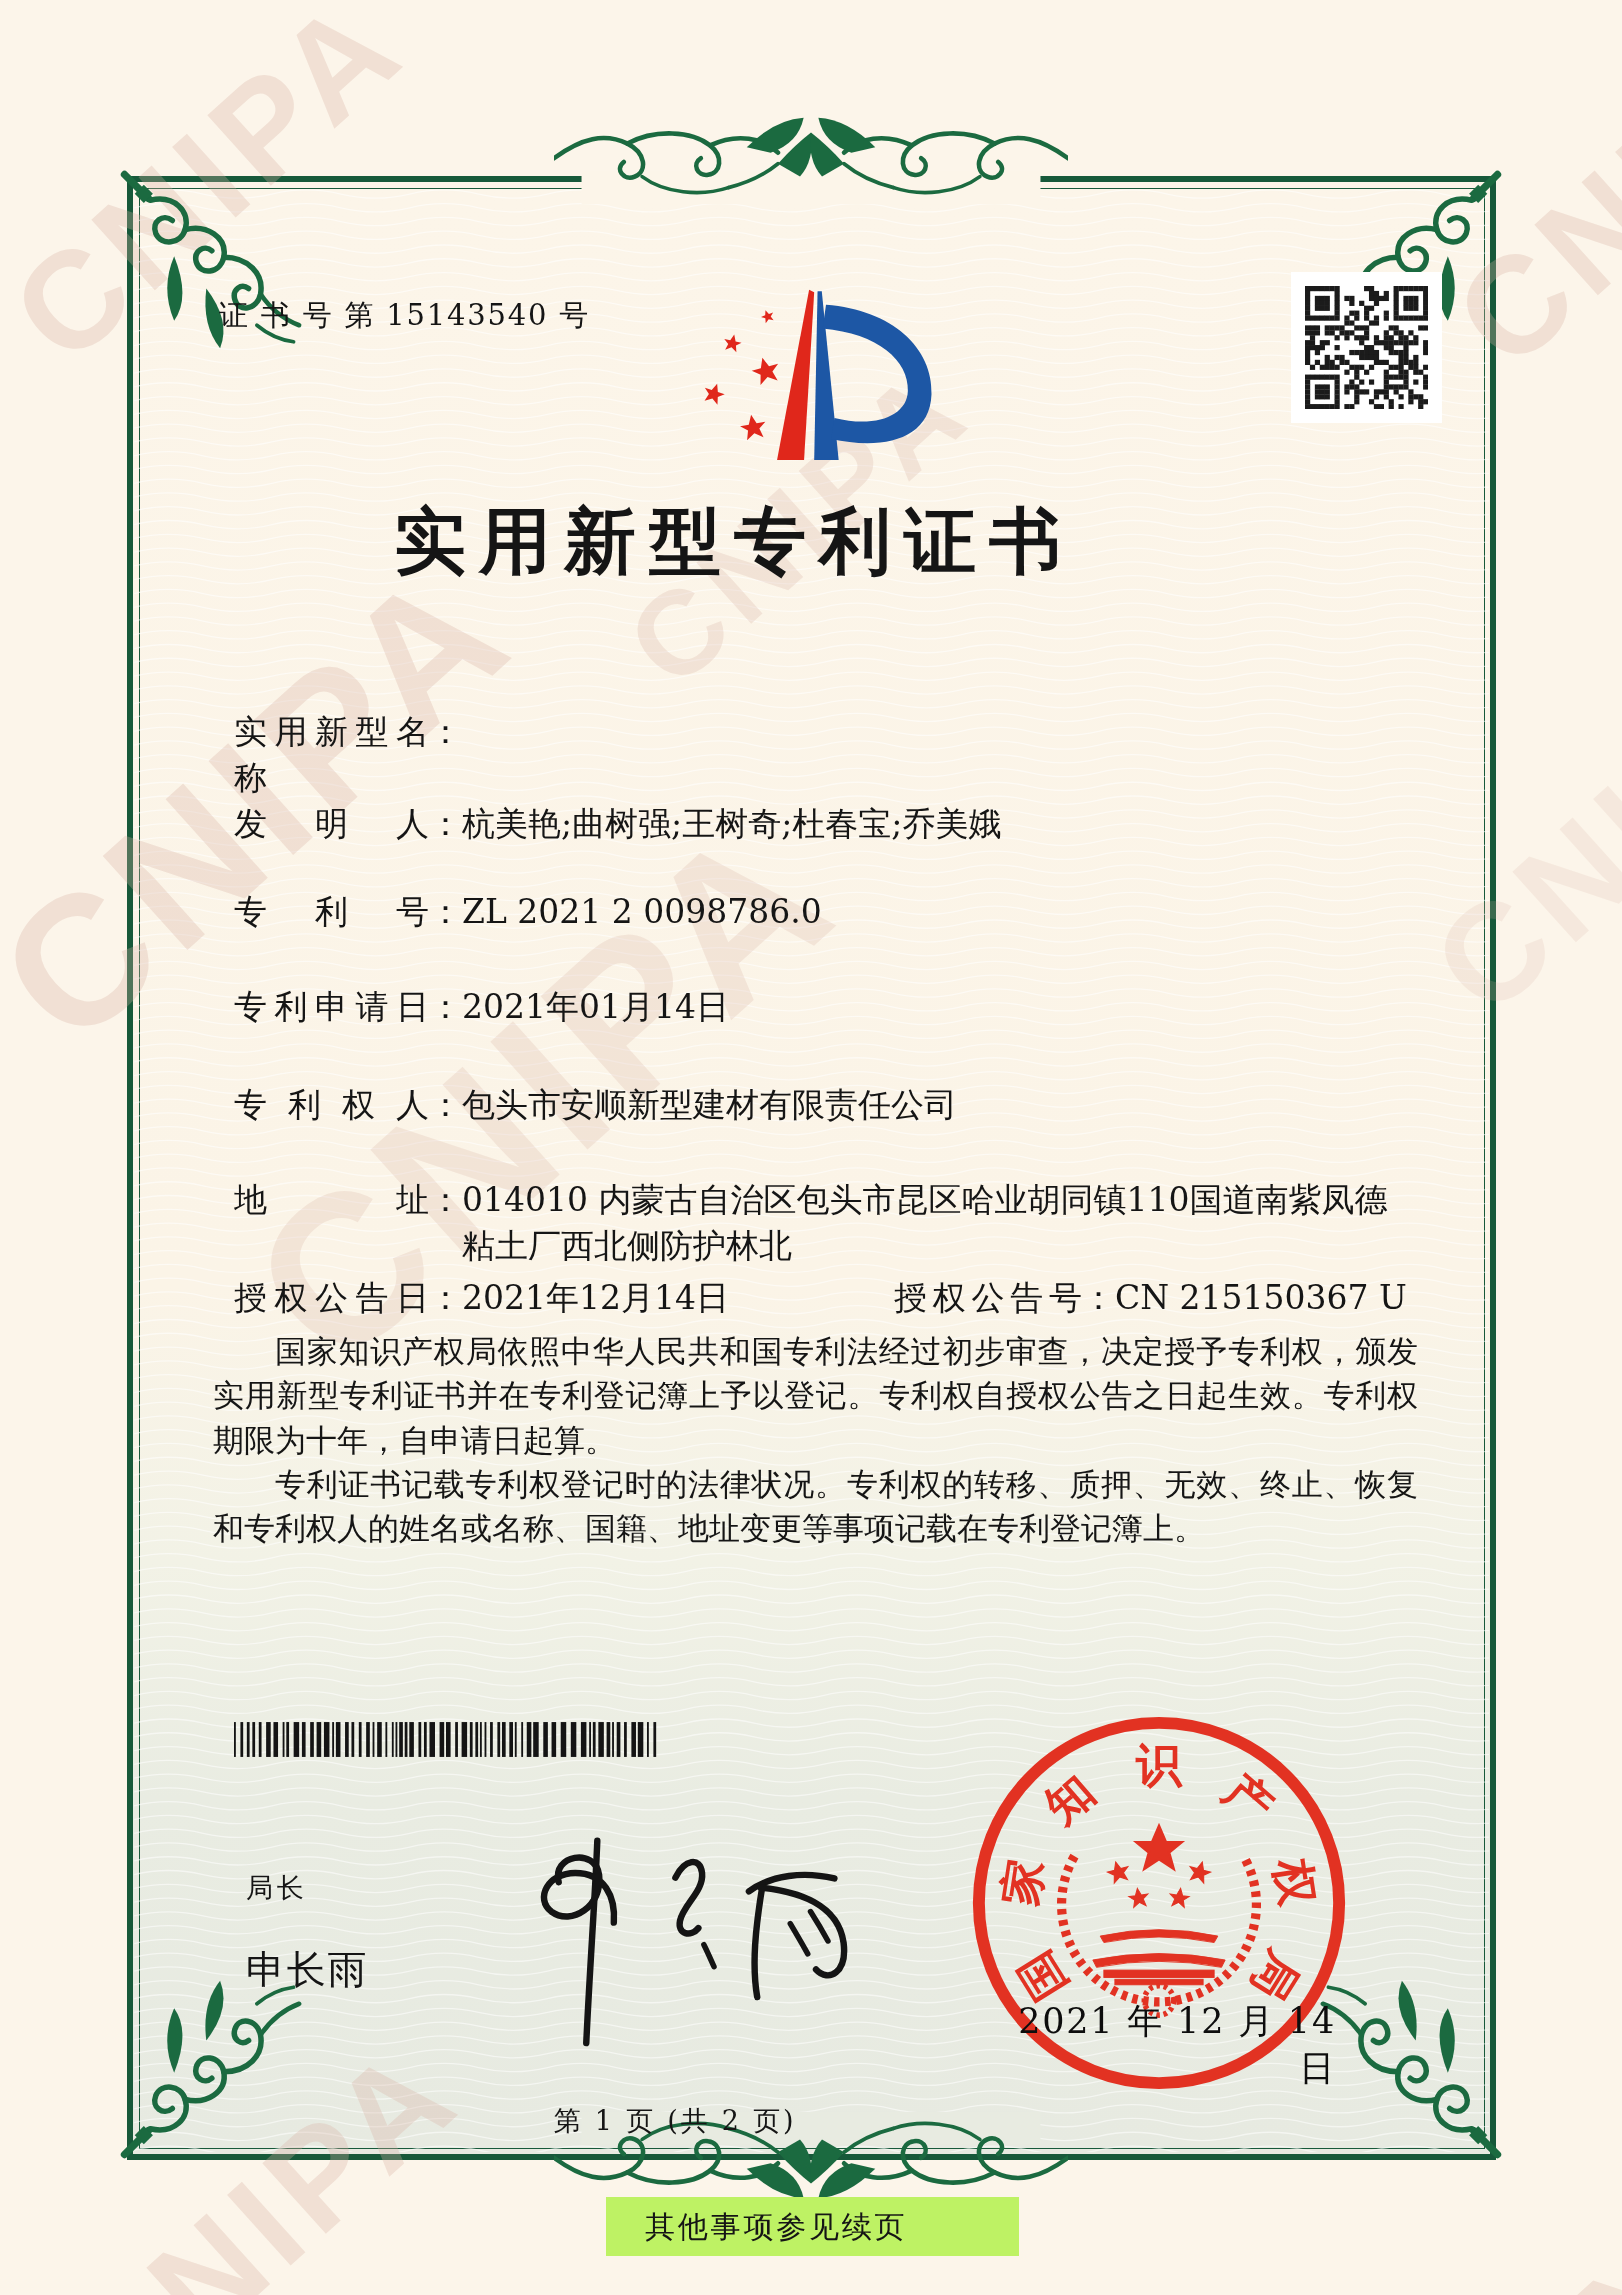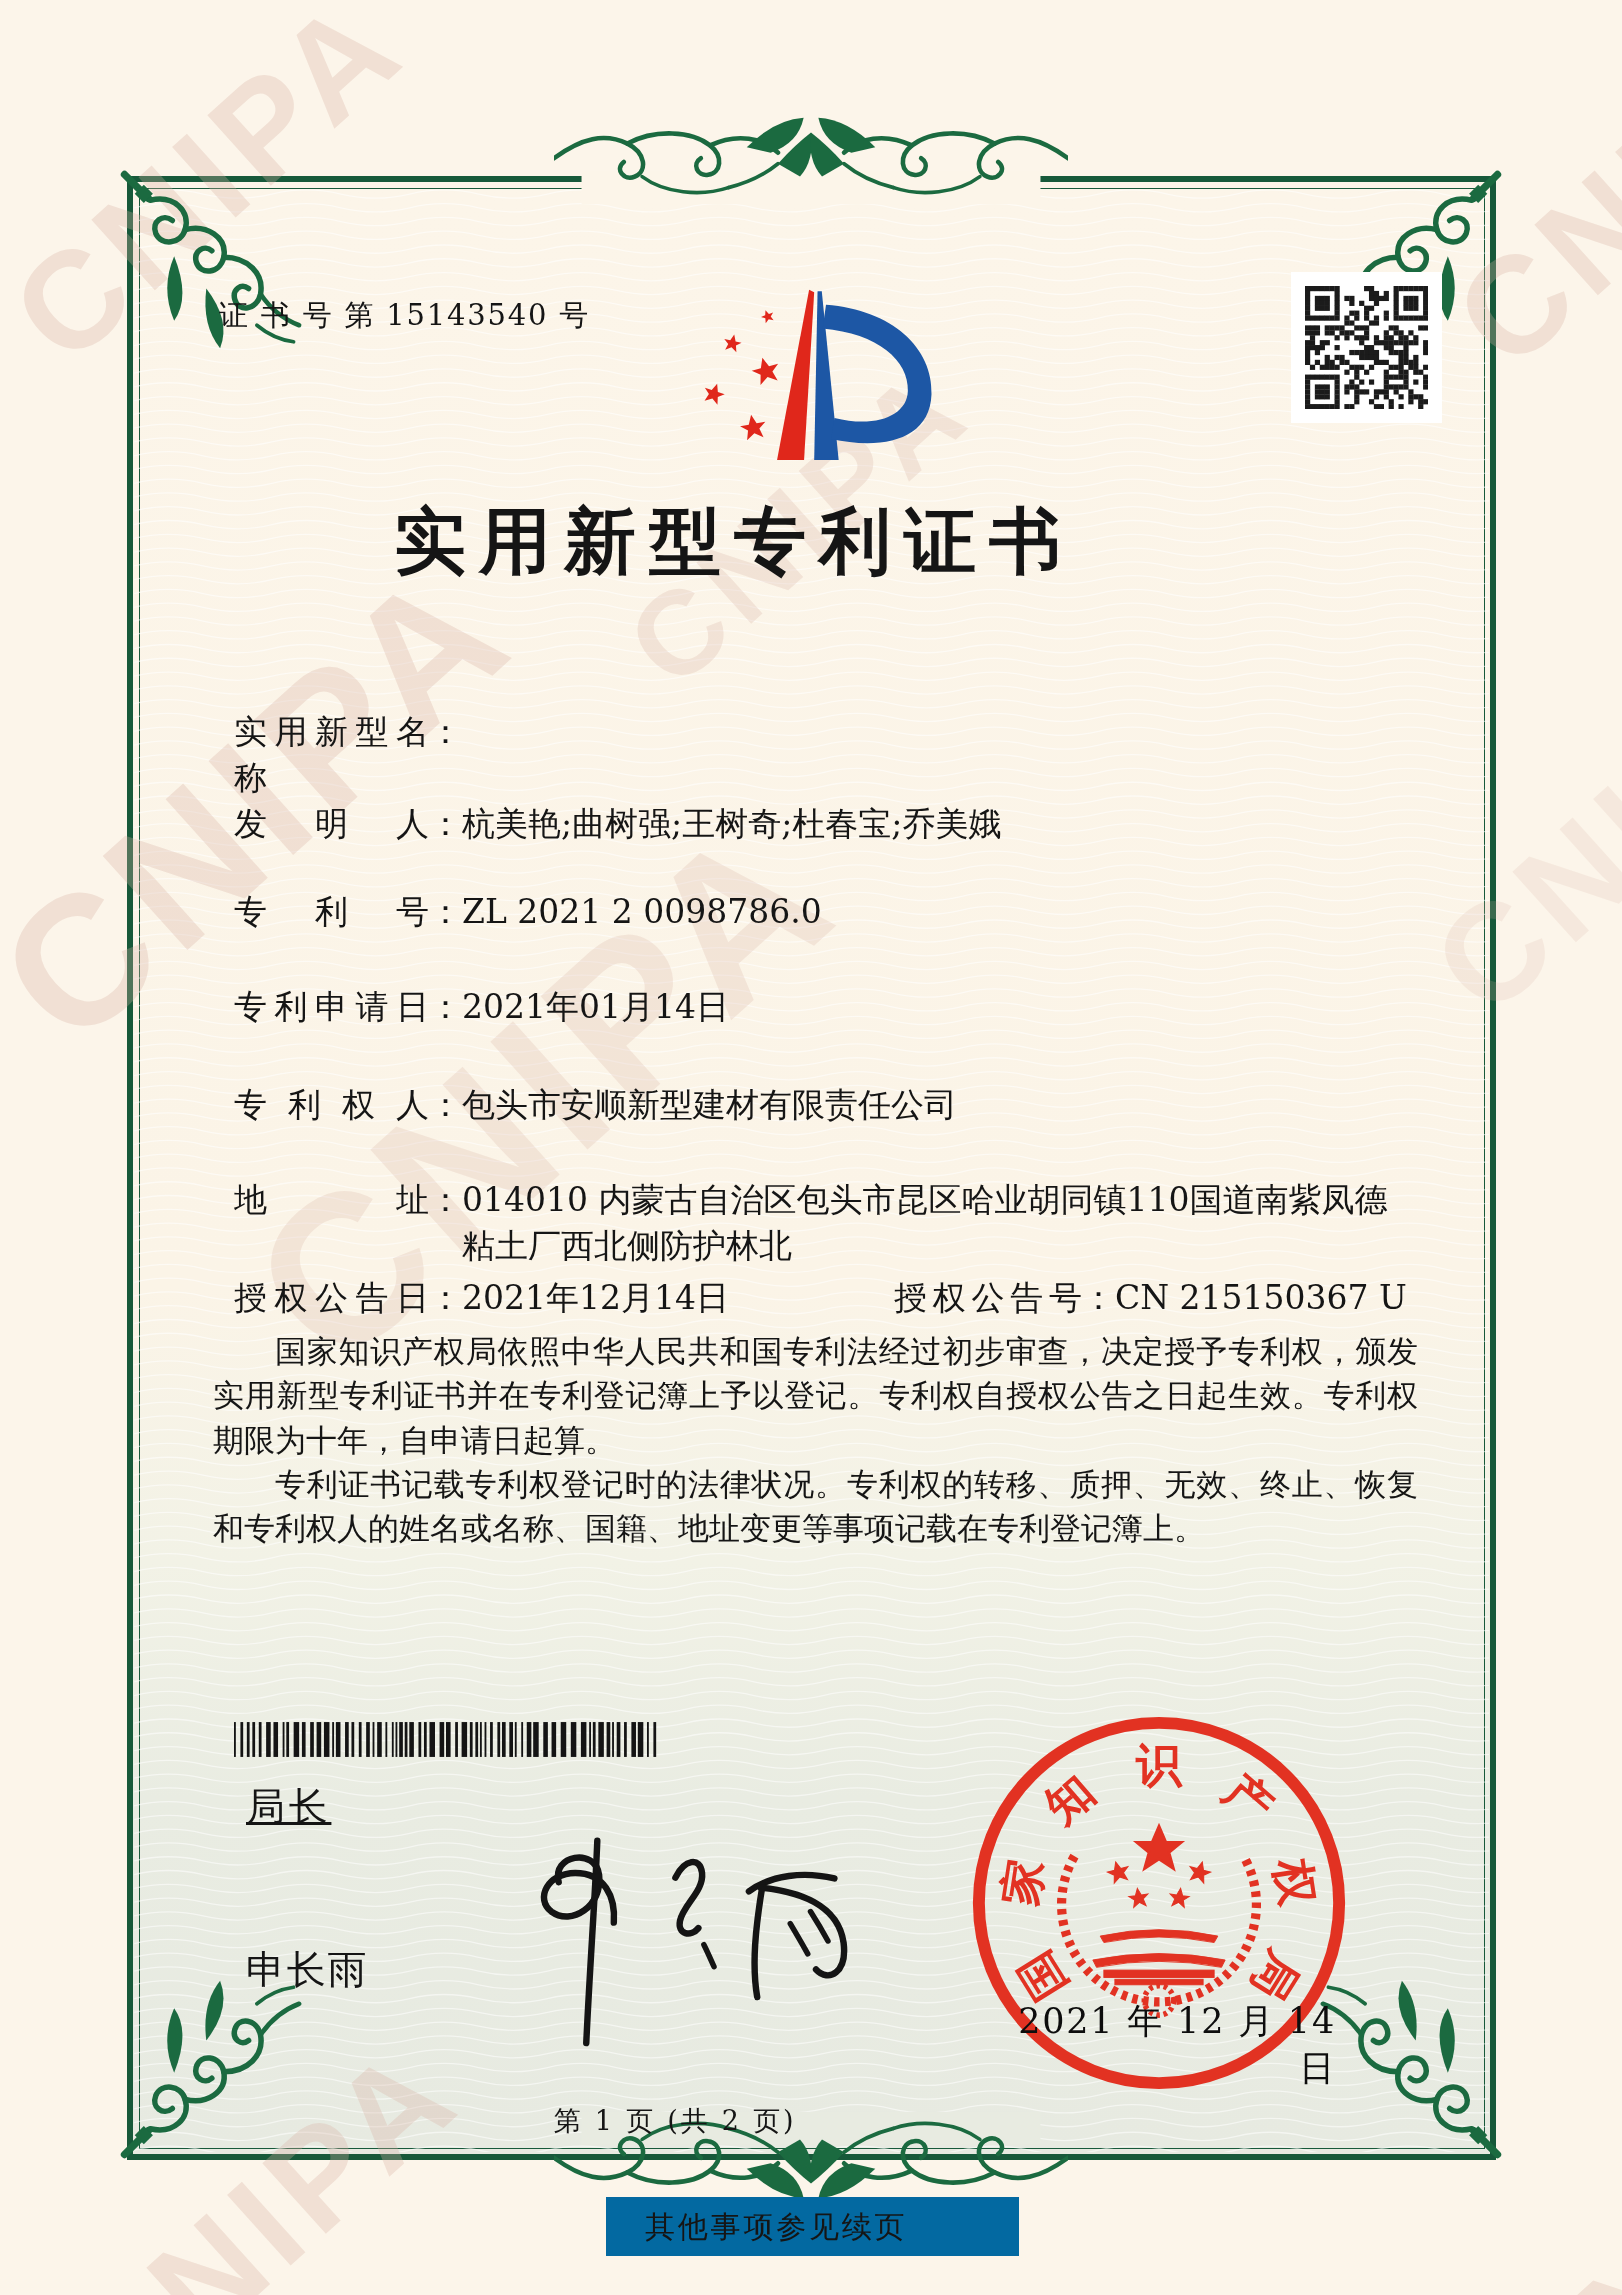--- a/index.html
+++ b/index.html
@@ -44,32 +44,32 @@
   .fvalue{white-space:nowrap;}
   .fvalue.wrap{white-space:normal;width:950px;}
   .fvalue.v1{flex:0 0 432px;}
   .paras{
     position:absolute;left:213px;top:1332px;width:1205px;
     font-size:31px;line-height:1.43;text-align:justify;font-family:Liberation Mono, monospace;
   }
   .paras p{margin:0;text-indent:2em;}
   .barcode{position:absolute;left:234px;top:1722px;width:424px;height:35px;}
   .barcode rect{fill:#141414;}
-  .officer-title{position:absolute;left:246px;top:1780px;font-size:39px;letter-spacing:3.7px;text-decoration:underline;}
+  .officer-title{position:absolute;left:246px;top:1870px;font-size:27px;letter-spacing:3.7px;}
   .officer-name{position:absolute;left:246px;top:1943px;font-size:39px;letter-spacing:1.8px;}
   .signature{position:absolute;left:487px;top:1827px;}
   .seal{position:absolute;left:966px;top:1710px;}
   #seal-text text{fill:#e23222;font-size:50px;font-weight:bold;font-family:"DejaVu Serif",serif;}
   .seal-date{
     position:absolute;left:978px;top:1991px;width:358px;text-align:right;
     font-size:35px;letter-spacing:1.8px;color:#0d0d0d;z-index:6;margin-top:7px;
   }
   .page-num{position:absolute;left:0;top:2103px;width:1350px;text-align:center;font-size:27px;letter-spacing:2.8px;}
   .note-box{
-    position:absolute;left:606px;top:2197px;width:413px;height:59px;background:#0369a1;
+    position:absolute;left:606px;top:2197px;width:413px;height:59px;background:#bef264;
     font-size:30px;letter-spacing:2.8px;line-height:59px;padding-left:39px;box-sizing:border-box;
   }
   .red{fill:#e0271b;}
   .blue{fill:#1d57a5;}
   .sealred{stroke:#e23222;}
 </style>
 </head>
 <body>
 
 <svg width="0" height="0" style="position:absolute">

